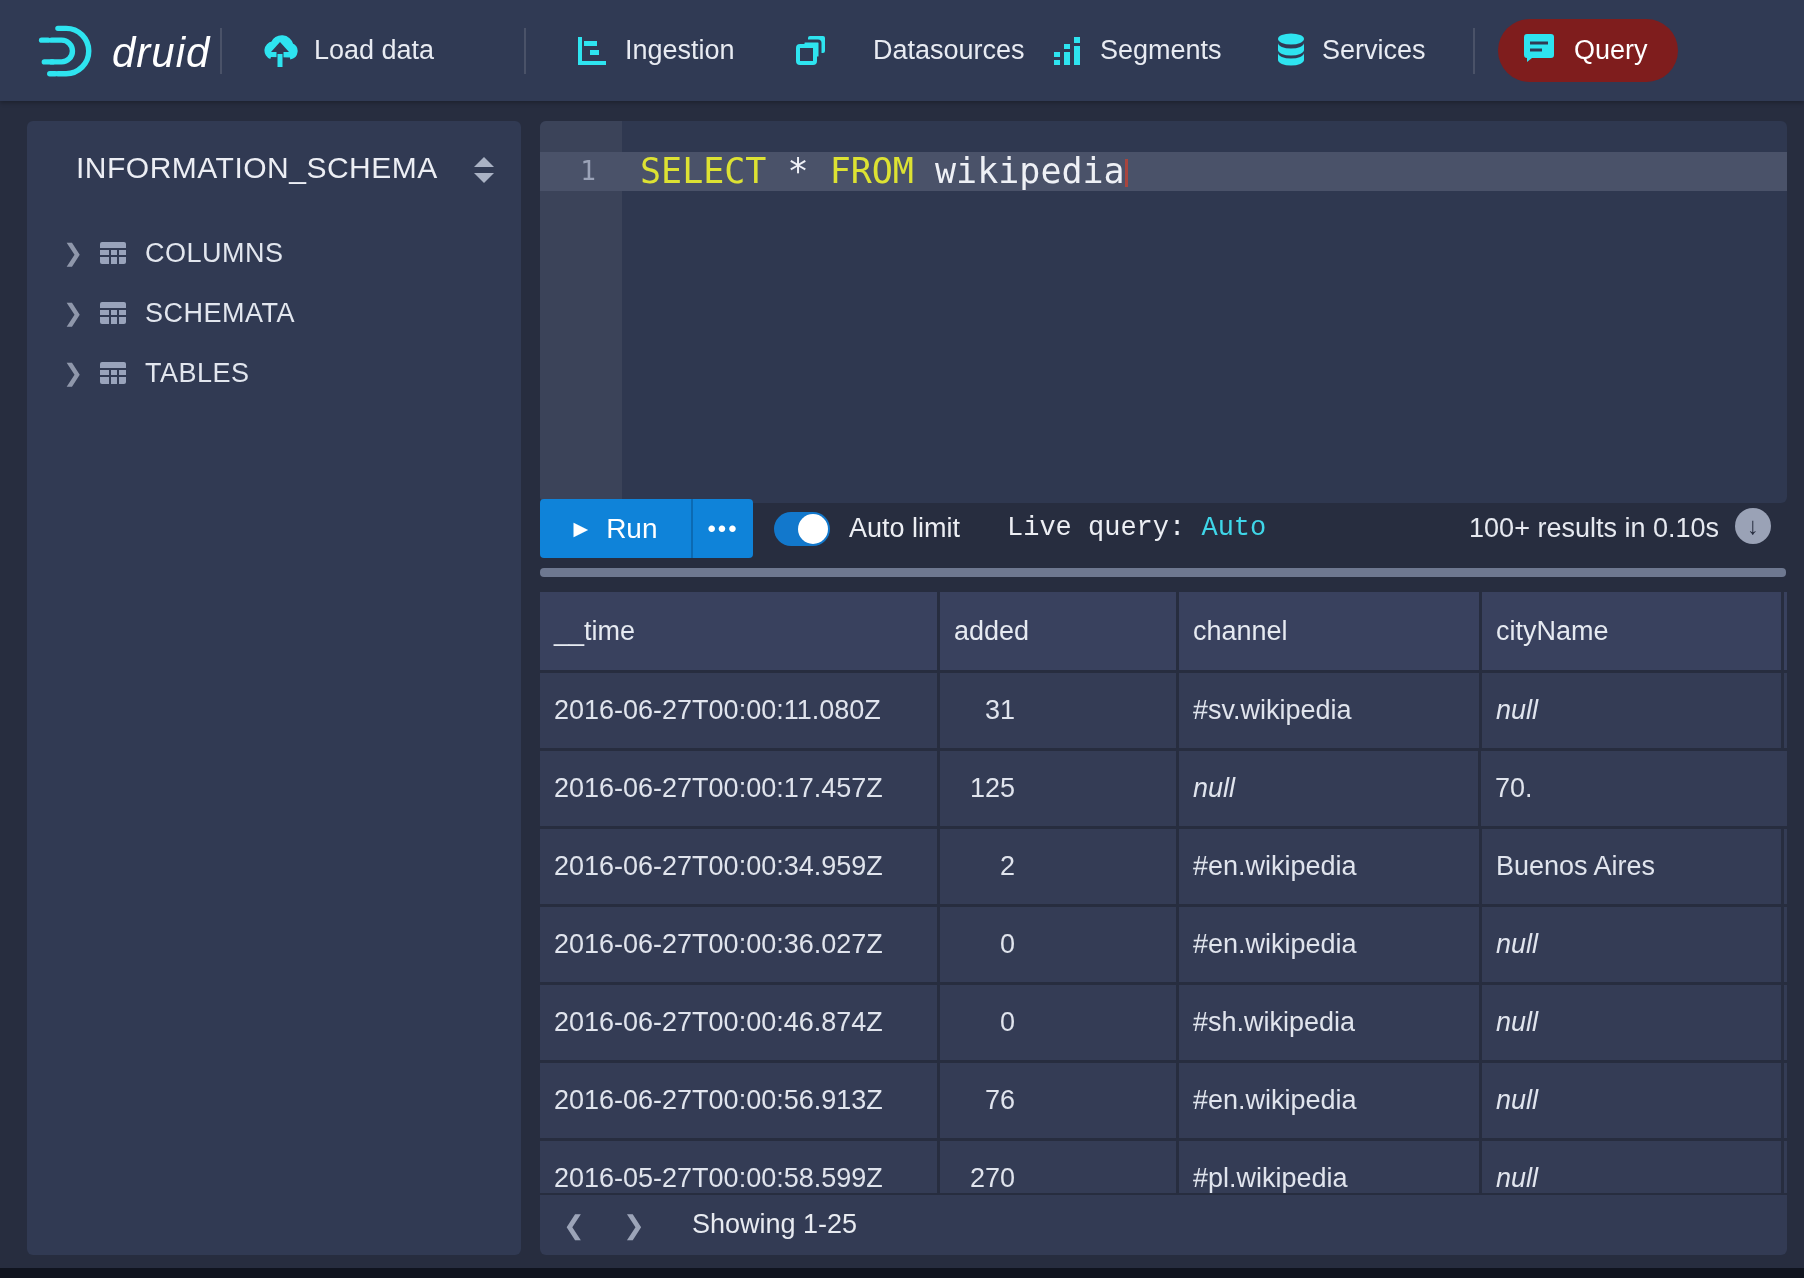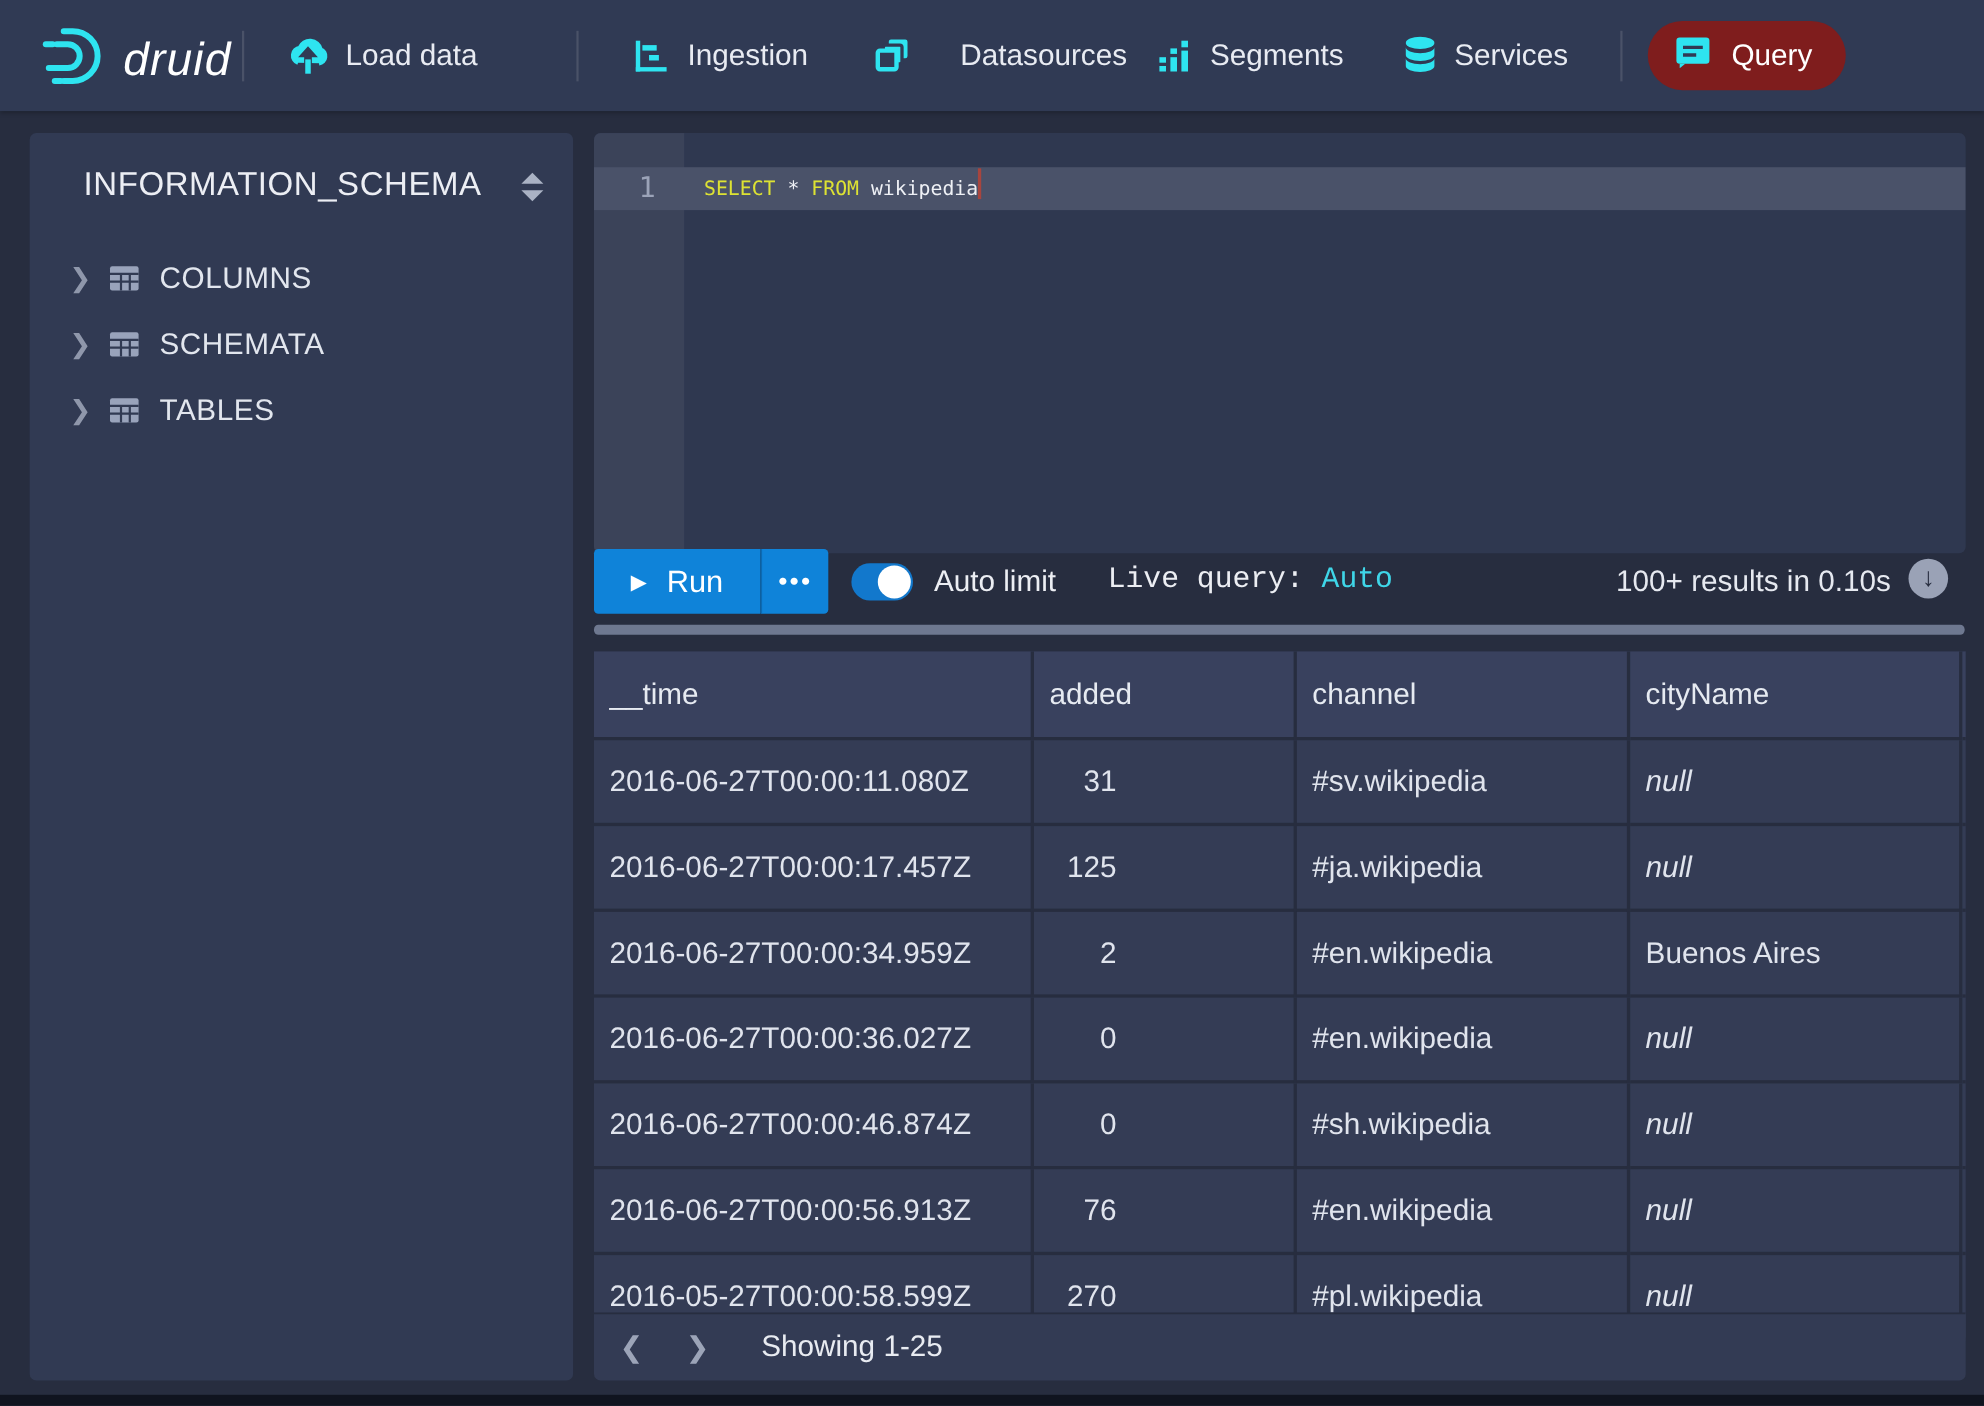--- a/index.html
+++ b/index.html
@@ -52,21 +52,21 @@
   }
   .gutter { position:absolute; left:0; top:0; width:82px; height:382px; background:#3b4359; }
   .active-line { position:absolute; left:0; top:31px; width:1247px; height:39px; background:#4a5269; }
   .line-no {
     position:absolute; left:0; top:31px; width:82px; height:39px; line-height:39px;
     text-align:right; padding-right:26px;
     font-family:"DejaVu Sans Mono", monospace; font-size:26px; color:#9ba3b8;
   }
   .code-line {
     position:absolute; left:100px; top:31px; height:39px; line-height:39px;
-    font-family:"DejaVu Sans Mono", monospace; font-size:18px; color:#eef0f5; white-space:pre;
+    font-family:"DejaVu Sans Mono", monospace; font-size:35px; color:#eef0f5; white-space:pre;
   }
   .tok-keyword { color:#dde233; }
   .cursor { display:inline-block; width:3px; height:28px; background:#a8453e; vertical-align:-4px; }
   
   .run-row { position:absolute; left:540px; top:499px; width:1247px; height:60px; }
   .btn-group { position:absolute; left:0; top:0; height:59px; display:flex; }
   .run-btn {
     width:151px; height:59px; background:#0f83d9; border:none; border-radius:4px 0 0 4px;
     color:#fff; font-size:28px; font-family:inherit; cursor:pointer;
     display:flex; align-items:center; justify-content:center; gap:18px;
@@ -317,21 +317,20 @@
       <div class="trow">
         <div class="tcell c0">2016-06-27T00:00:11.080Z</div>
         <div class="tcell c1">31</div>
         <div class="tcell c2">#sv.wikipedia</div>
         <div class="tcell c3 null-val">null</div>
         <div class="tcell c4">Bot</div>
       </div>
       <div class="trow">
         <div class="tcell c0">2016-06-27T00:00:17.457Z</div>
         <div class="tcell c1">125</div>
-        <div class="tcell c2">#ja.wikipedia</div>
         <div class="tcell c3 null-val">null</div>
         <div class="tcell c4">70.</div>
       </div>
       <div class="trow">
         <div class="tcell c0">2016-06-27T00:00:34.959Z</div>
         <div class="tcell c1">2</div>
         <div class="tcell c2">#en.wikipedia</div>
         <div class="tcell c3">Buenos Aires</div>
         <div class="tcell c4">/* S</div>
       </div>

